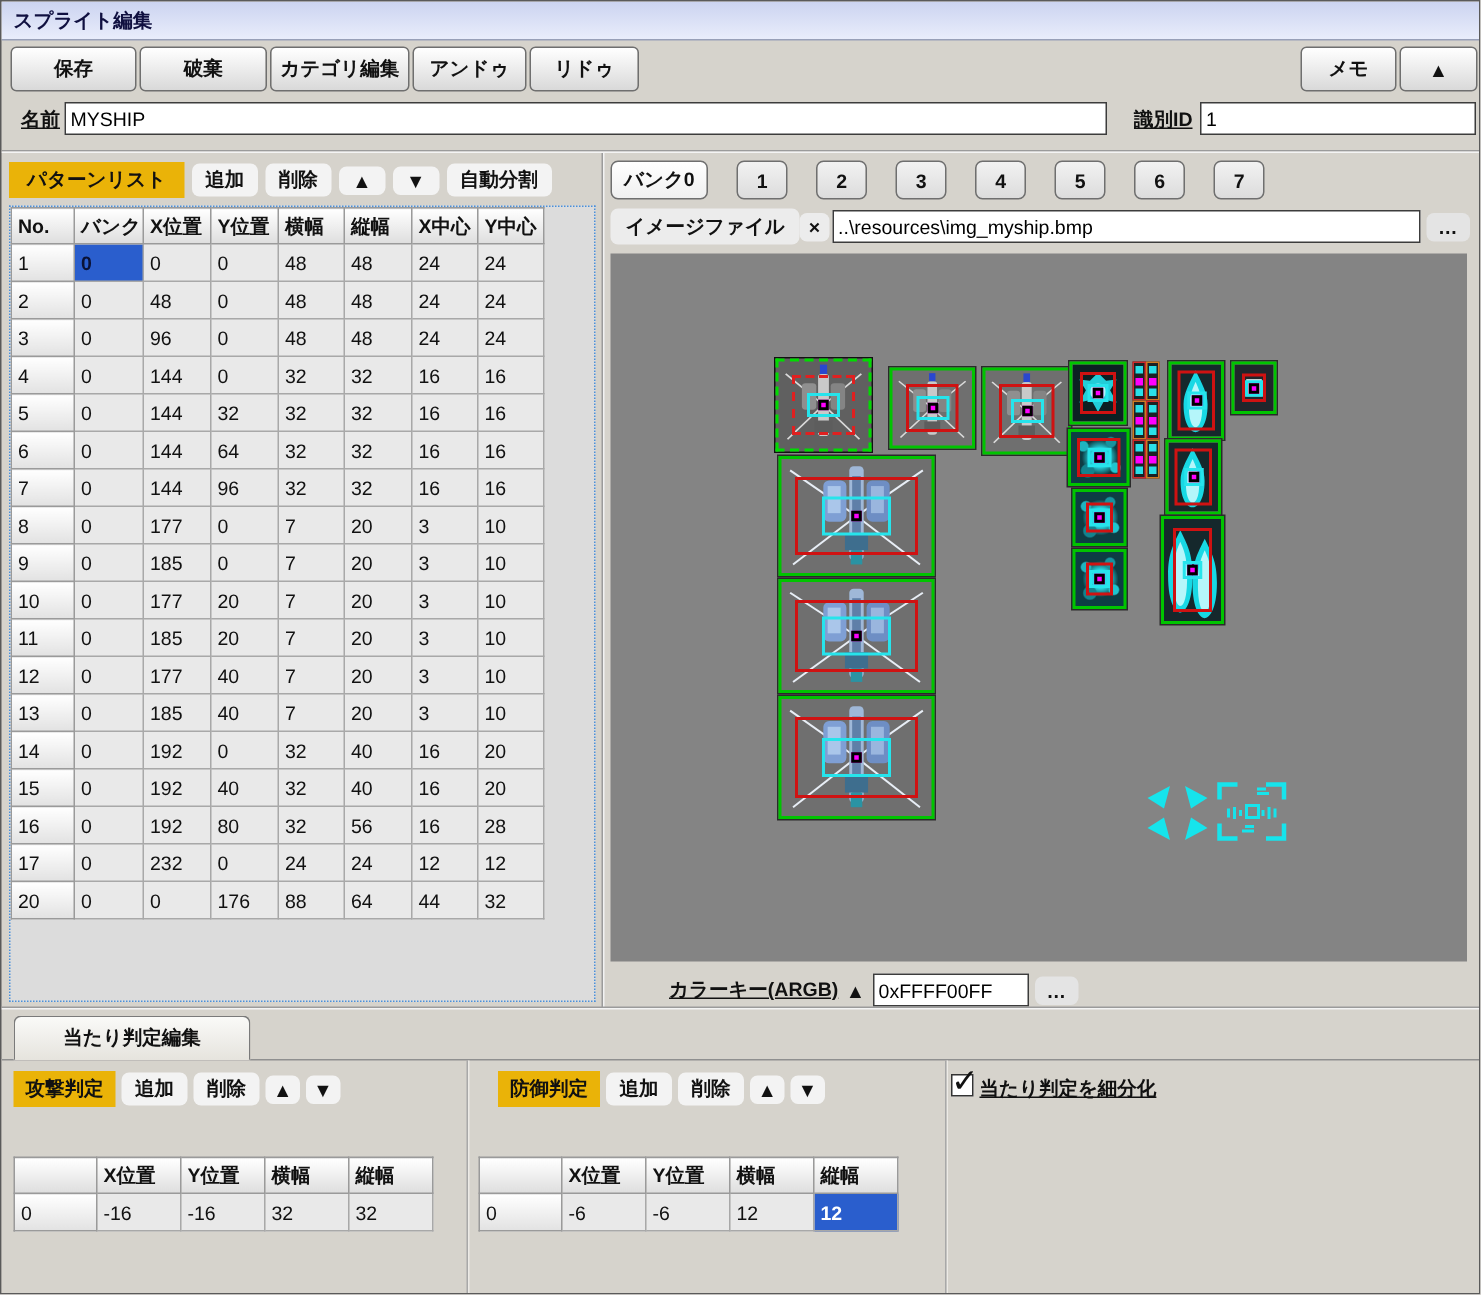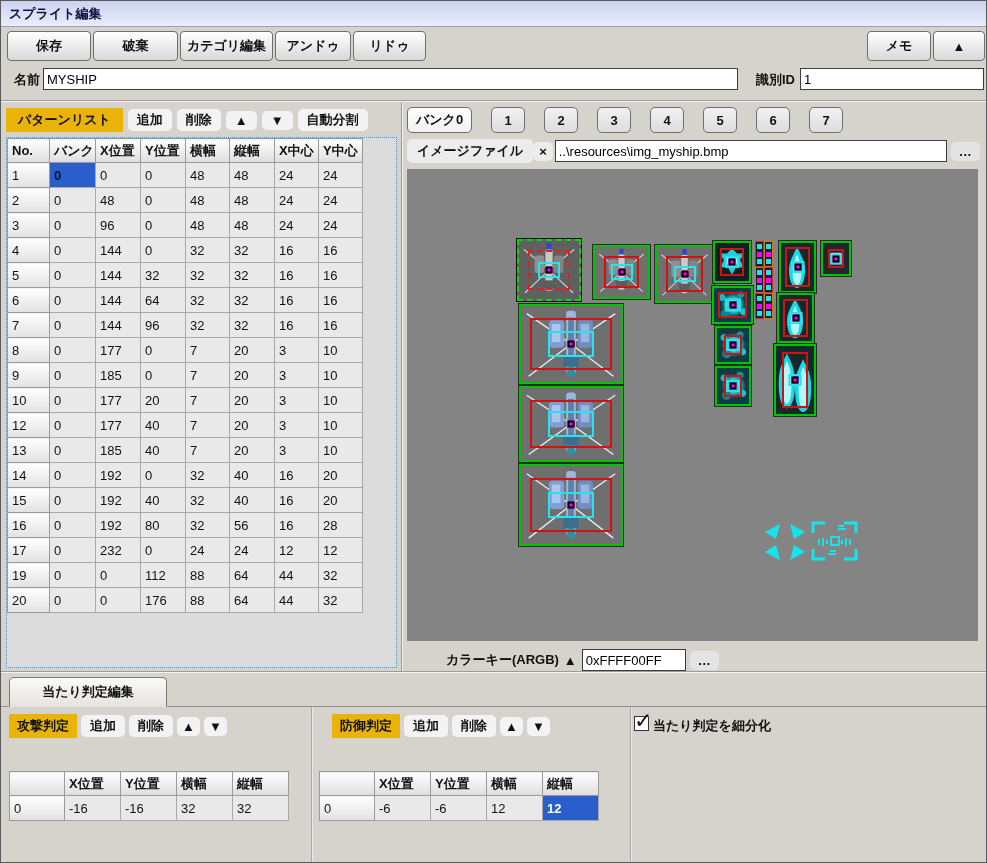--- a/index.html
+++ b/index.html
@@ -20,21 +20,21 @@
     background:#f3f3f3; border:none; border-radius:5px; font-weight:bold; font-size:13px;
     padding:2px 9px; color:#111; }
   .paleblue { background:#eab308; padding:3px 12px; font-weight:bold; }
 
   
   .toolbar { position:absolute; left:0; top:27px; width:100%; height:36px; }
   .toolbar .btn { position:absolute; top:3px; height:30px; }
 
   
   .identity { position:absolute; left:0; top:63px; width:100%; height:34px; }
-  .lbl { font-weight:bold; }
+  .lbl { font-weight:bold;text-decoration:underline; }
   input.field { background:#fff; border:1px solid #3c3c3c; height:22px; font-size:13px;
     font-family:"Liberation Sans",sans-serif; padding:0 3px; }
 
   .hgroove { position:absolute; left:0; width:100%; height:2px;
     border-top:1px solid #9b9b9b; border-bottom:1px solid #f4f4f4; }
 
   
   .left-panel { position:absolute; left:5px; top:104px; width:394px; height:566px; }
   .lp-head { position:absolute; left:0; top:2px; height:26px; width:100%; display:flex; align-items:center; gap:5px; }
   .pattern-table-wrap { position:absolute; left:0; top:32px; width:391px; height:531px;
@@ -235,20 +235,30 @@
               <td class="rowhd">10</td>
               <td class="">0</td>
               <td class="">177</td>
               <td class="">20</td>
               <td class="">7</td>
               <td class="">20</td>
               <td class="">3</td>
               <td class="">10</td>
             </tr>
             <tr>
+              <td class="rowhd">11</td>
+              <td class="">0</td>
+              <td class="">185</td>
+              <td class="">20</td>
+              <td class="">7</td>
+              <td class="">20</td>
+              <td class="">3</td>
+              <td class="">10</td>
+            </tr>
+            <tr>
               <td class="rowhd">12</td>
               <td class="">0</td>
               <td class="">177</td>
               <td class="">40</td>
               <td class="">7</td>
               <td class="">20</td>
               <td class="">3</td>
               <td class="">10</td>
             </tr>
             <tr>
@@ -293,30 +303,20 @@
             </tr>
             <tr>
               <td class="rowhd">17</td>
               <td class="">0</td>
               <td class="">232</td>
               <td class="">0</td>
               <td class="">24</td>
               <td class="">24</td>
               <td class="">12</td>
               <td class="">12</td>
-            </tr>
-            <tr>
-              <td class="rowhd">19</td>
-              <td class="">0</td>
-              <td class="">0</td>
-              <td class="">112</td>
-              <td class="">88</td>
-              <td class="">64</td>
-              <td class="">44</td>
-              <td class="">32</td>
             </tr>
             <tr>
               <td class="rowhd">20</td>
               <td class="">0</td>
               <td class="">0</td>
               <td class="">176</td>
               <td class="">88</td>
               <td class="">64</td>
               <td class="">44</td>
               <td class="">32</td>

